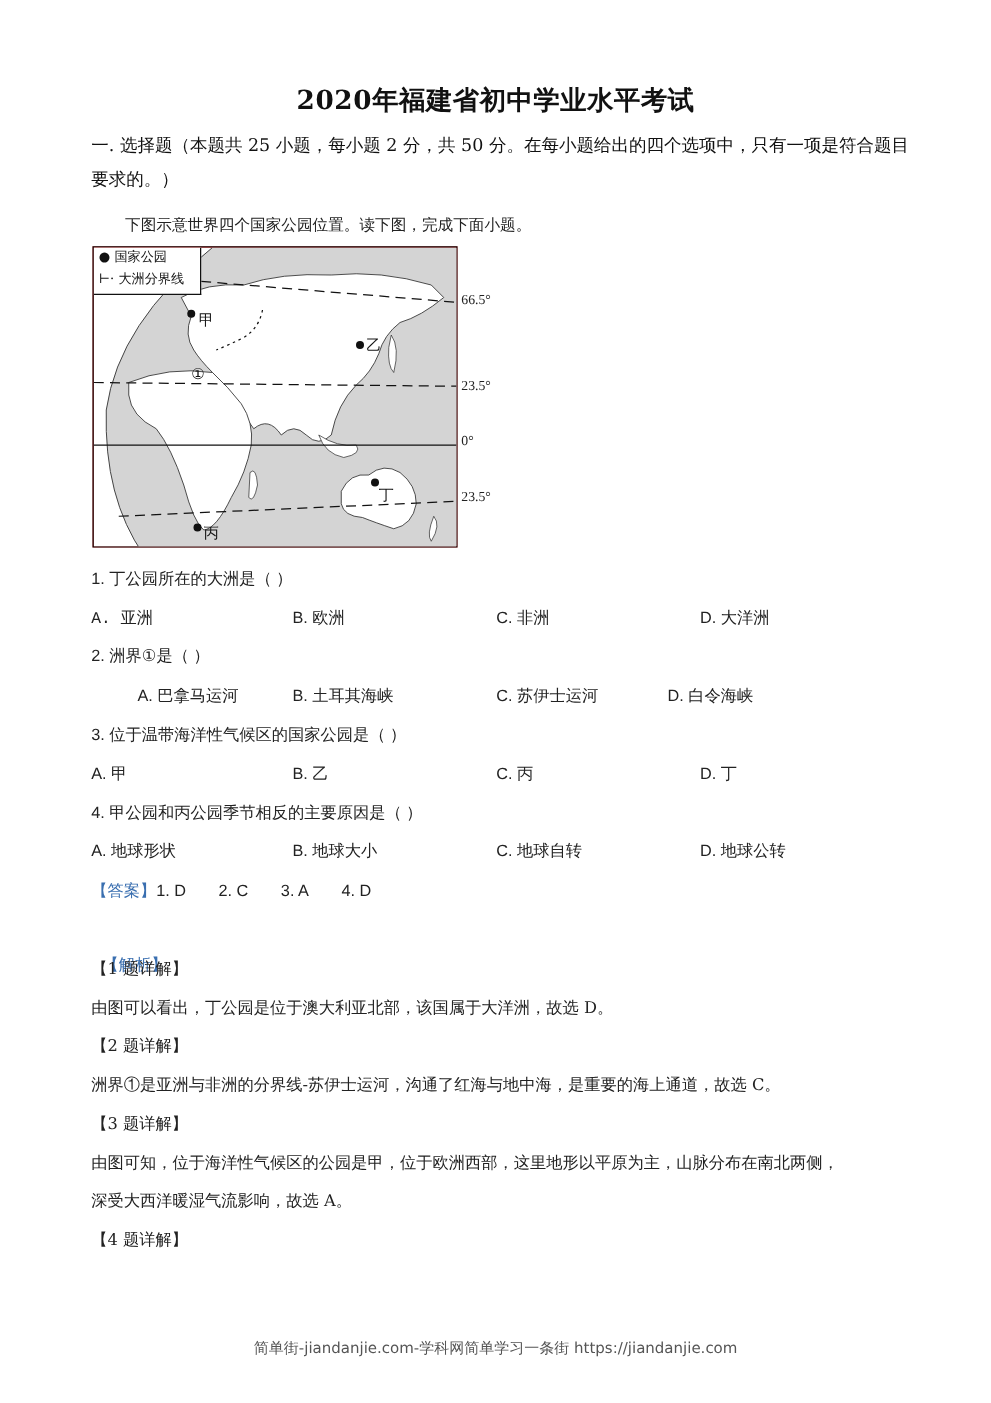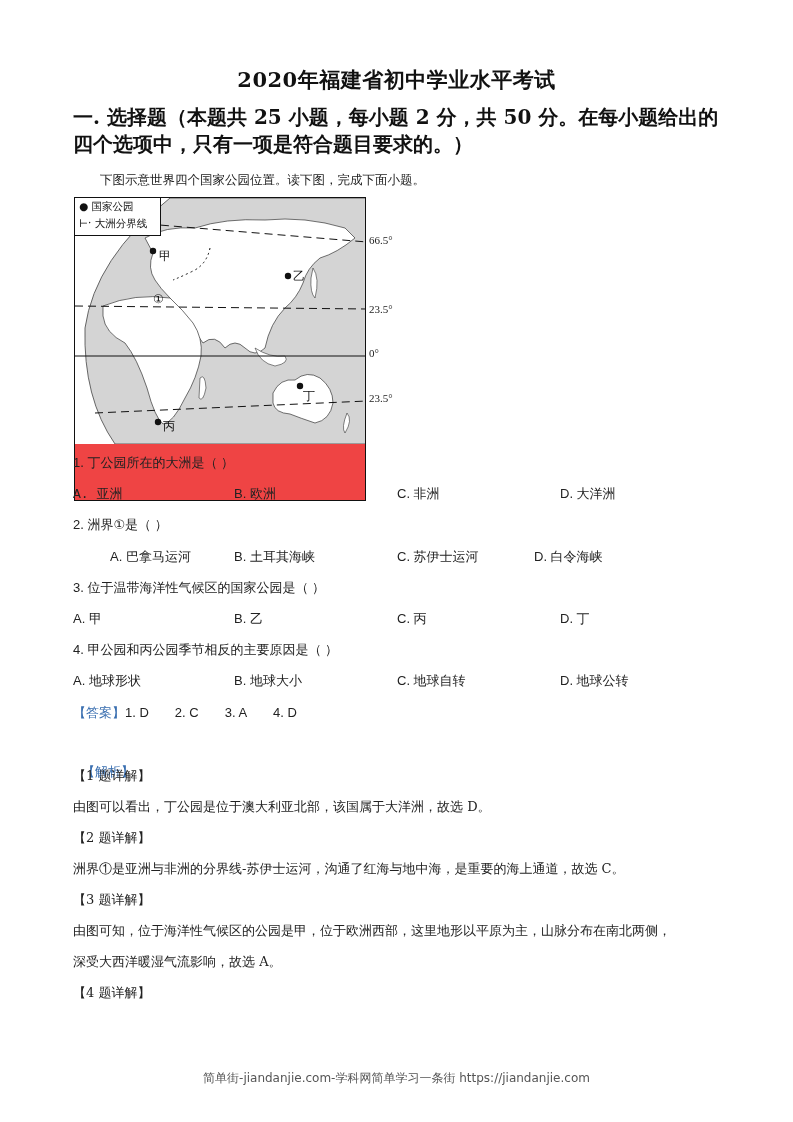--- a/index.html
+++ b/index.html
@@ -1,23 +1,23 @@
 <!DOCTYPE html>
 <html><head>
 <meta charset="utf-8">
 <style>
   html, body { margin: 0; padding: 0; background: #ffffff; }
   body { width: 793px; height: 1122px; position: relative; overflow: hidden;
          font-family: "DejaVu Serif", "Liberation Serif", serif; color: #111; }
   .abs { position: absolute; }
   .title { left: 0; width: 793px; top: 66px; text-align: center; font-size: 21px; font-weight: bold;
            font-family: "DejaVu Serif", serif; letter-spacing: 0.5px; }
-  .section { left: 73px; width: 660px; font-size: 20px; font-weight: bold; line-height: 27px; top: 104px; }
+  .section { left: 73px; width: 660px; font-size: 14px; font-weight: normal; line-height: 27px; top: 104px; }
   .intro { left: 100px; top: 172px; font-size: 12.5px; color: #222; }
-  .map { left: 74px; top: 197px; width: 292px; height: 304px; border: 1px solid #111; box-sizing: border-box;
+  .map { left: 74px; top: 197px; width: 292px; height: 241px; border: 1px solid #111; box-sizing: border-box;
          background: #ef4444; overflow: hidden; }
   .lat-label { font-size: 11px; font-family: "Liberation Serif", serif; color: #222; }
   .q { left: 73px; font-size: 13px; font-family: "Liberation Sans", "DejaVu Sans", sans-serif; color: #222; }
   .opt { font-size: 13px; font-family: "Liberation Sans", "DejaVu Sans", sans-serif; color: #222; }
   .blue { color: #3a6fb0; margin-top: 28px; }
   .para { left: 73px; width: 660px; font-size: 13px; color: #222; line-height: 31px; font-family: "DejaVu Serif", serif; }
   .footer { left: 0; width: 793px; top: 1070px; text-align: center; font-size: 12px; color: #555;
             font-family: "DejaVu Sans", sans-serif; }
 </style>
 </head>

